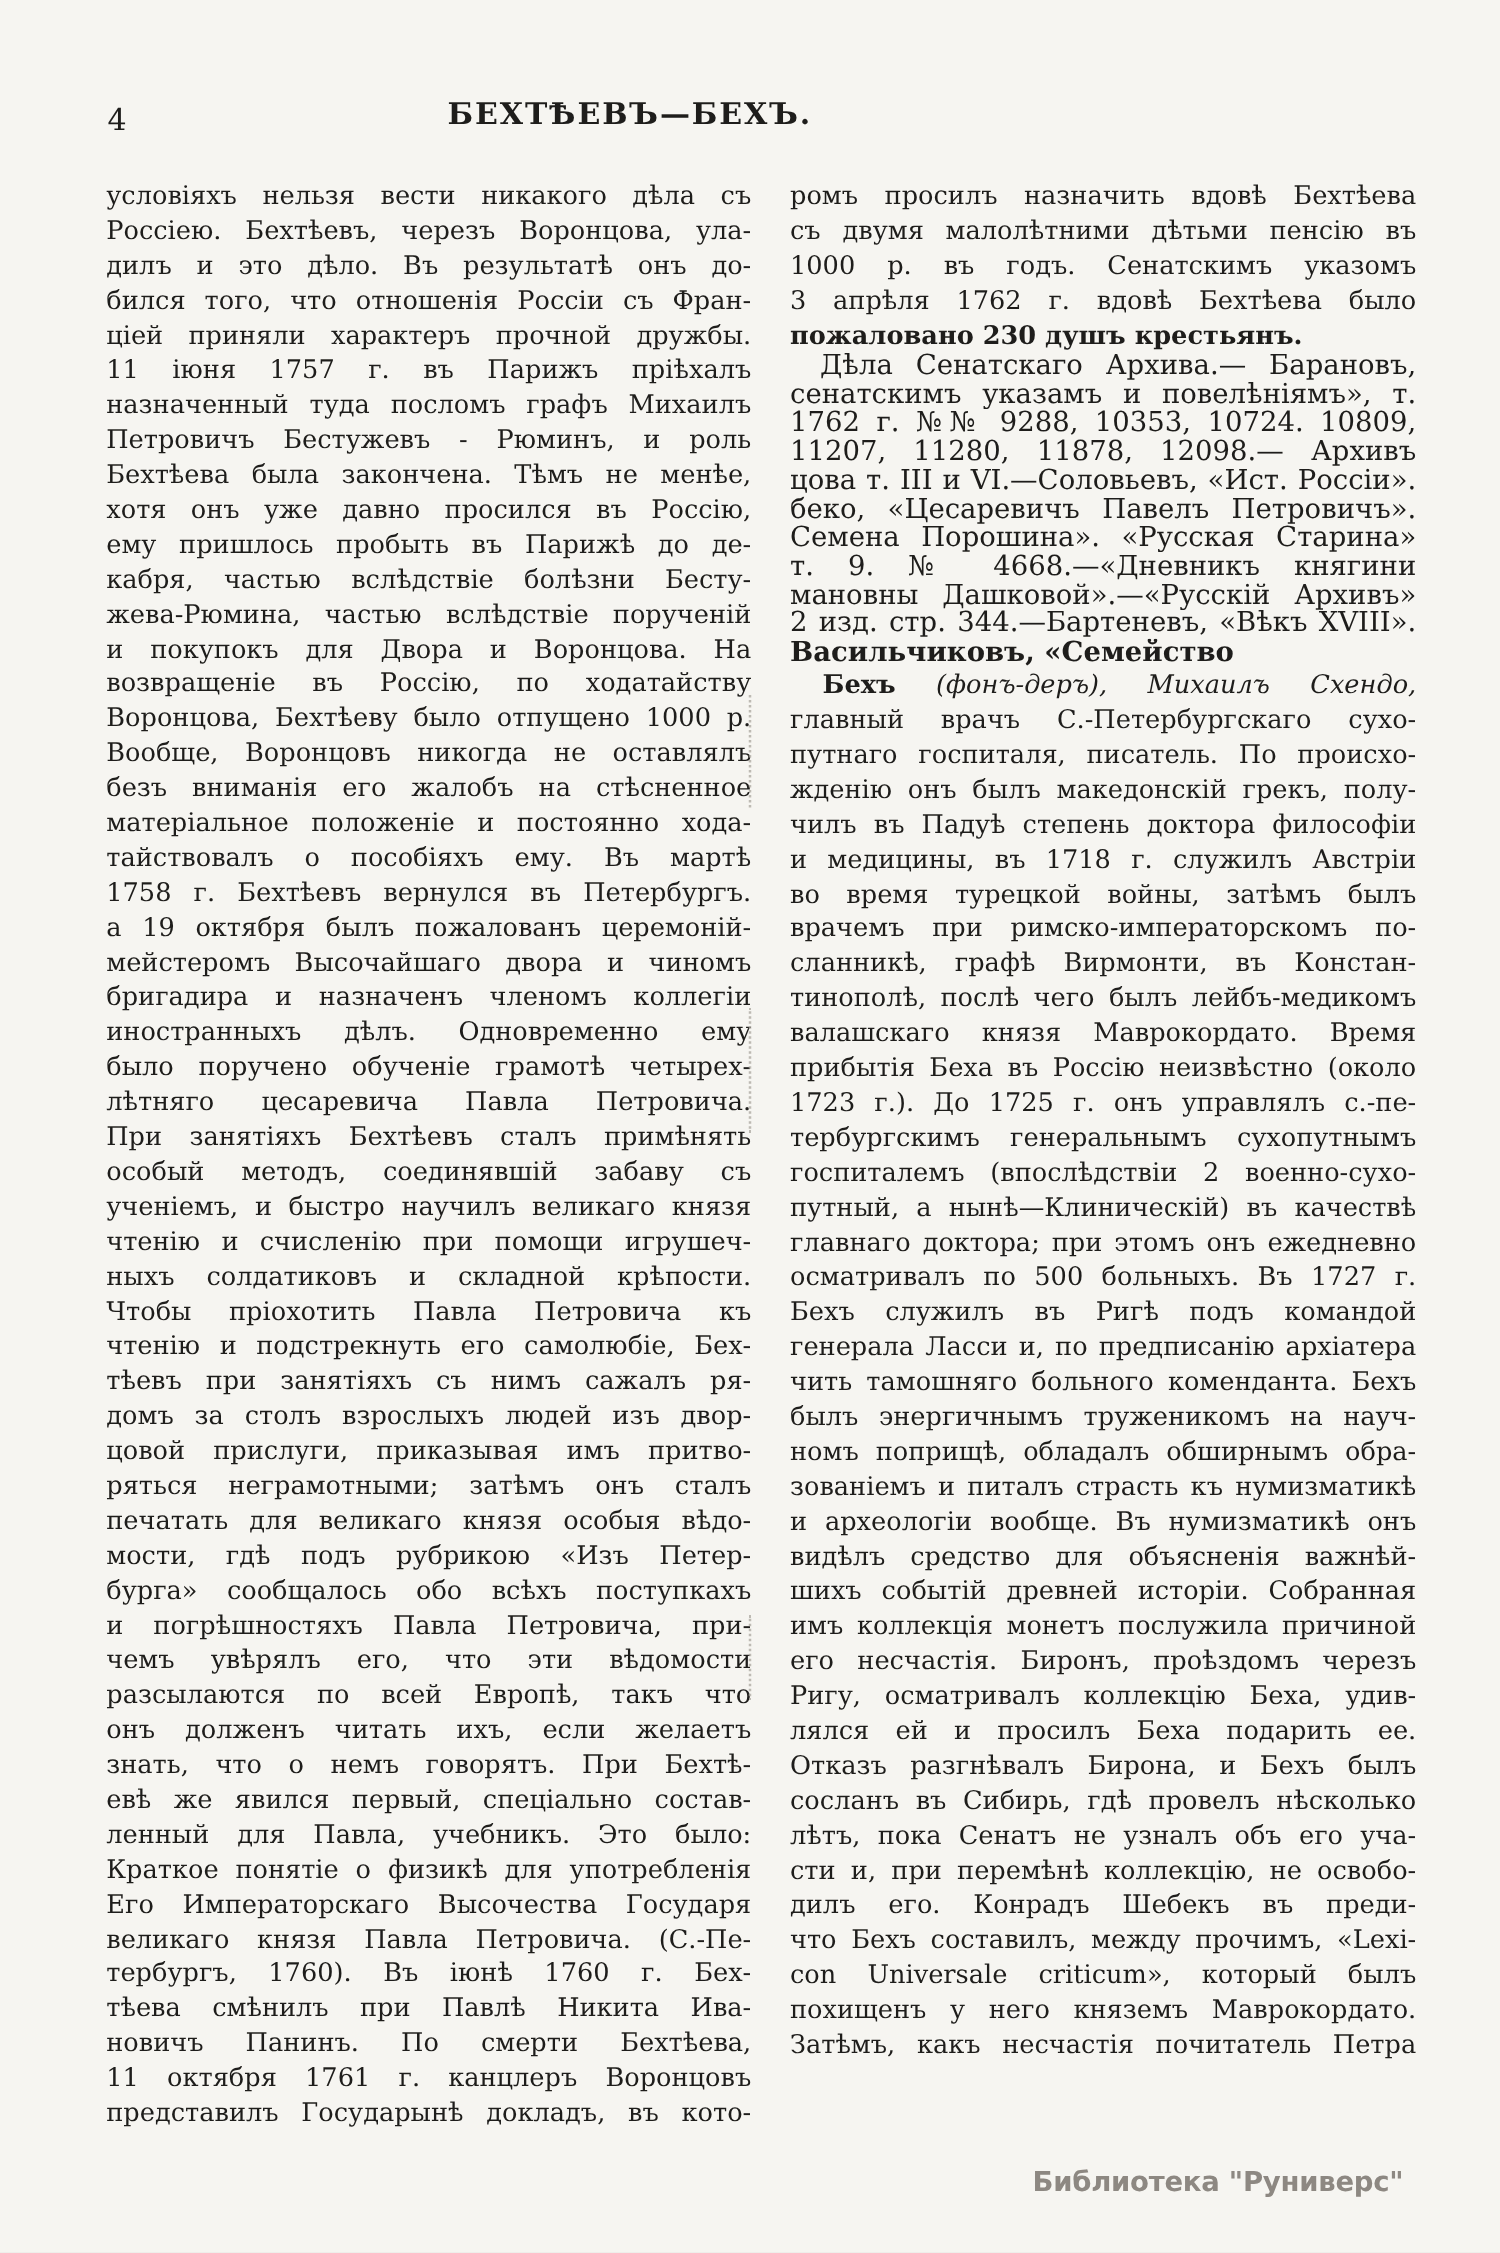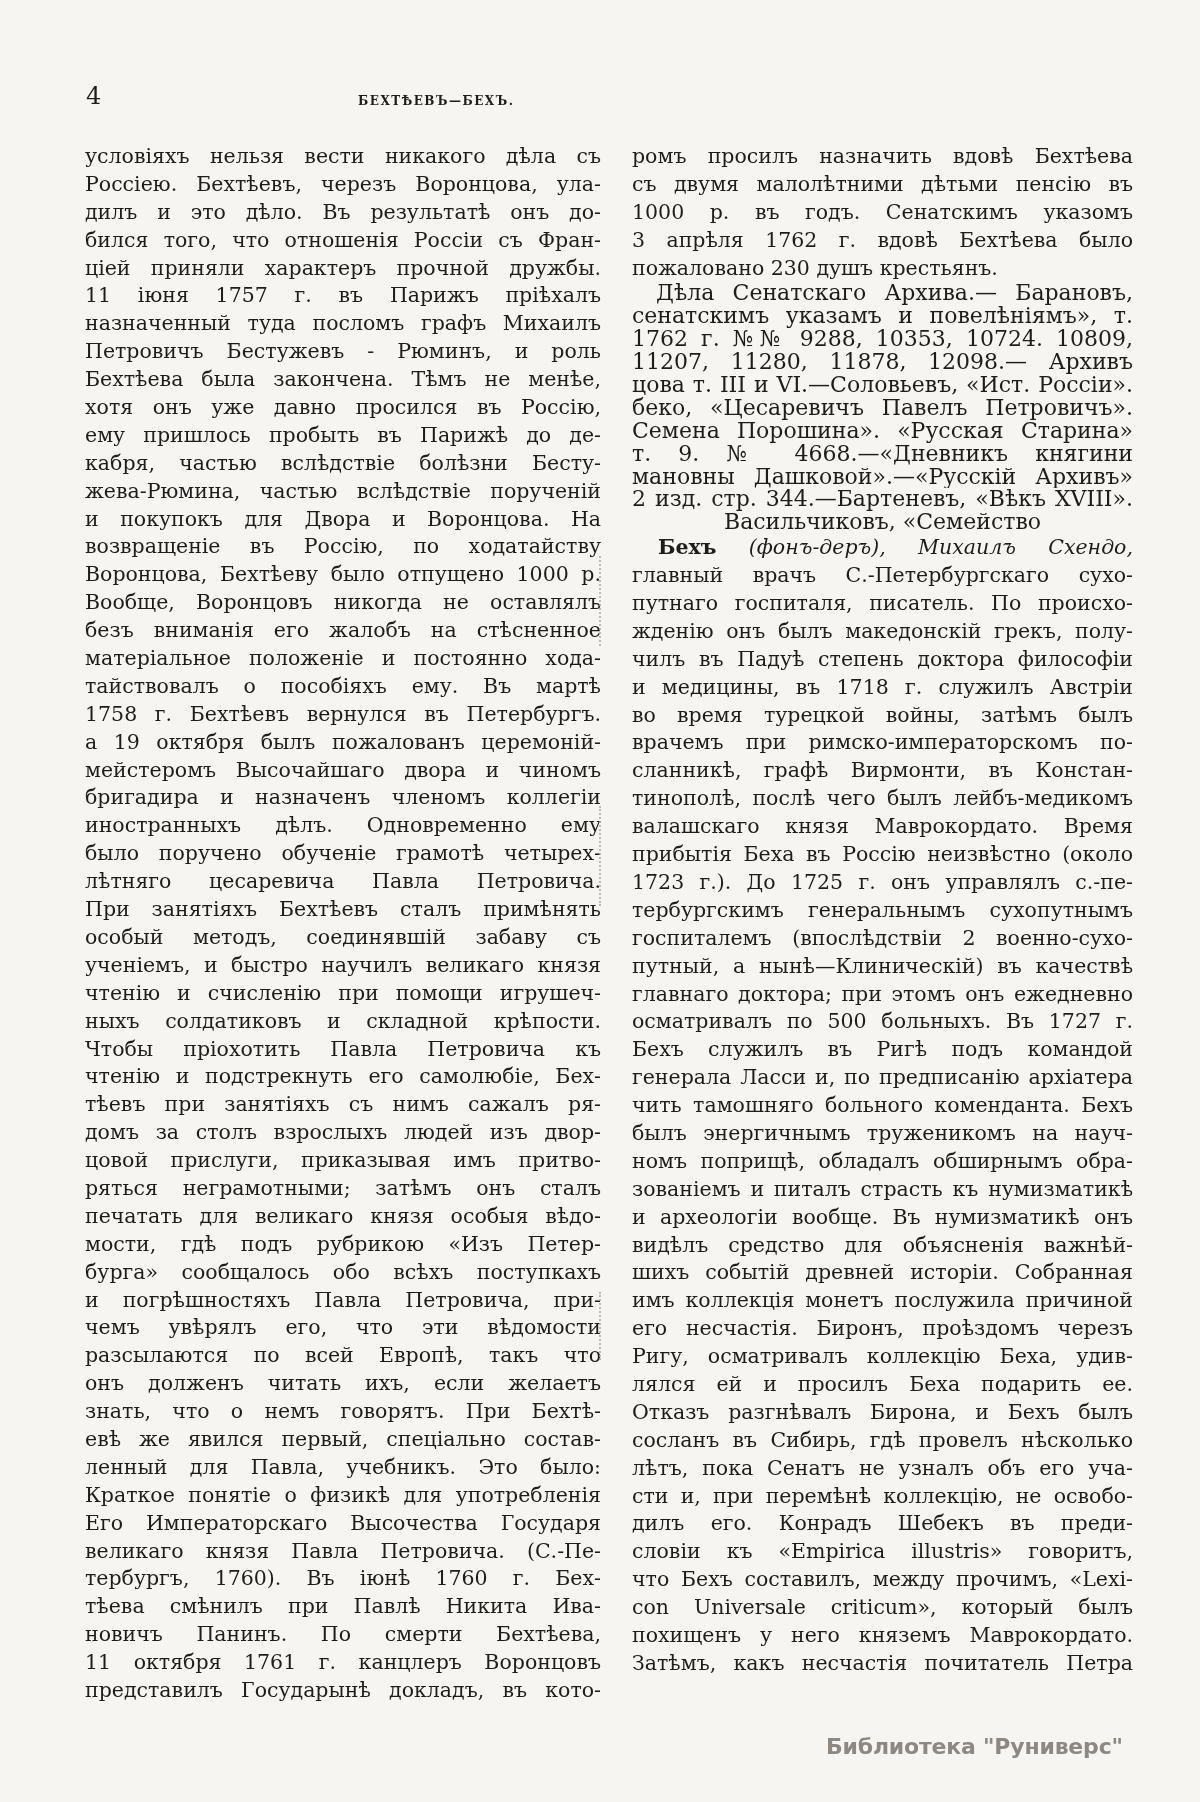--- a/index.html
+++ b/index.html
@@ -9,39 +9,39 @@
     background:#f6f5f1;
     font-family:"DejaVu Serif", serif;
     color:#1e1d1b;
     overflow:hidden;
   }
   .page-number{
     position:absolute;left:86px;top:82px;
     font-size:24px;line-height:28px;
   }
   .running-title{
-    position:absolute;left:358px;top:87px;
-    font-size:12px;line-height:28px;
+    position:absolute;left:358px;top:77px;
+    font-size:24px;line-height:28px;
     font-weight:bold;letter-spacing:1.5px;
   }
   .col{position:absolute;top:143px;}
   .col.left{left:85px;width:516px;}
   .col.right{left:632px;width:501px;}
   .tline{
     height:27.9px;line-height:27.9px;
     font-size:20.5px;
     text-align:justify;text-align-last:justify;
     overflow:hidden;
   }
   .biblio .tline{
     height:22.9px;line-height:22.9px;
     font-size:22px;
   }
   .biblio .tline:first-child{text-indent:24px;}
-  .no-just-last .tline:last-child{text-align:center;text-align-last:left;}
+  .no-just-last .tline:last-child{text-align:left;text-align-last:left;font-weight:bold;}
   .headline{text-indent:26px;}
   .bold{font-weight:bold;}
   .italic{font-style:italic;}
   .divider{
     position:absolute;left:599px;width:0;
     border-left:2px dotted #aba79f;opacity:.75;
   }
   .d1{top:556px;height:90px;}
   .d2{top:806px;height:100px;}
   .d3{top:1292px;height:68px;}
@@ -179,21 +179,20 @@
           <div class="tline">шихъ событій древней исторіи. Собранная</div>
           <div class="tline">имъ коллекція монетъ послужила причиной</div>
           <div class="tline">его несчастія. Биронъ, проѣздомъ черезъ</div>
           <div class="tline">Ригу, осматривалъ коллекцію Беха, удив-</div>
           <div class="tline">лялся ей и просилъ Беха подарить ее.</div>
           <div class="tline">Отказъ разгнѣвалъ Бирона, и Бехъ былъ</div>
           <div class="tline">сосланъ въ Сибирь, гдѣ провелъ нѣсколько</div>
           <div class="tline">лѣтъ, пока Сенатъ не узналъ объ его уча-</div>
           <div class="tline">сти и, при перемѣнѣ коллекцію, не освобо-</div>
           <div class="tline">дилъ его. Конрадъ Шебекъ въ преди-</div>
-          <div class="tline">словіи къ «Empirica illustris» говоритъ,</div>
           <div class="tline">что Бехъ составилъ, между прочимъ, «Lexi-</div>
           <div class="tline">con Universale criticum», который былъ</div>
           <div class="tline">похищенъ у него княземъ Маврокордато.</div>
           <div class="tline">Затѣмъ, какъ несчастія почитатель Петра</div>
         </div>
     </div>
 
   </div>
 
   <div class="divider d1"></div>

